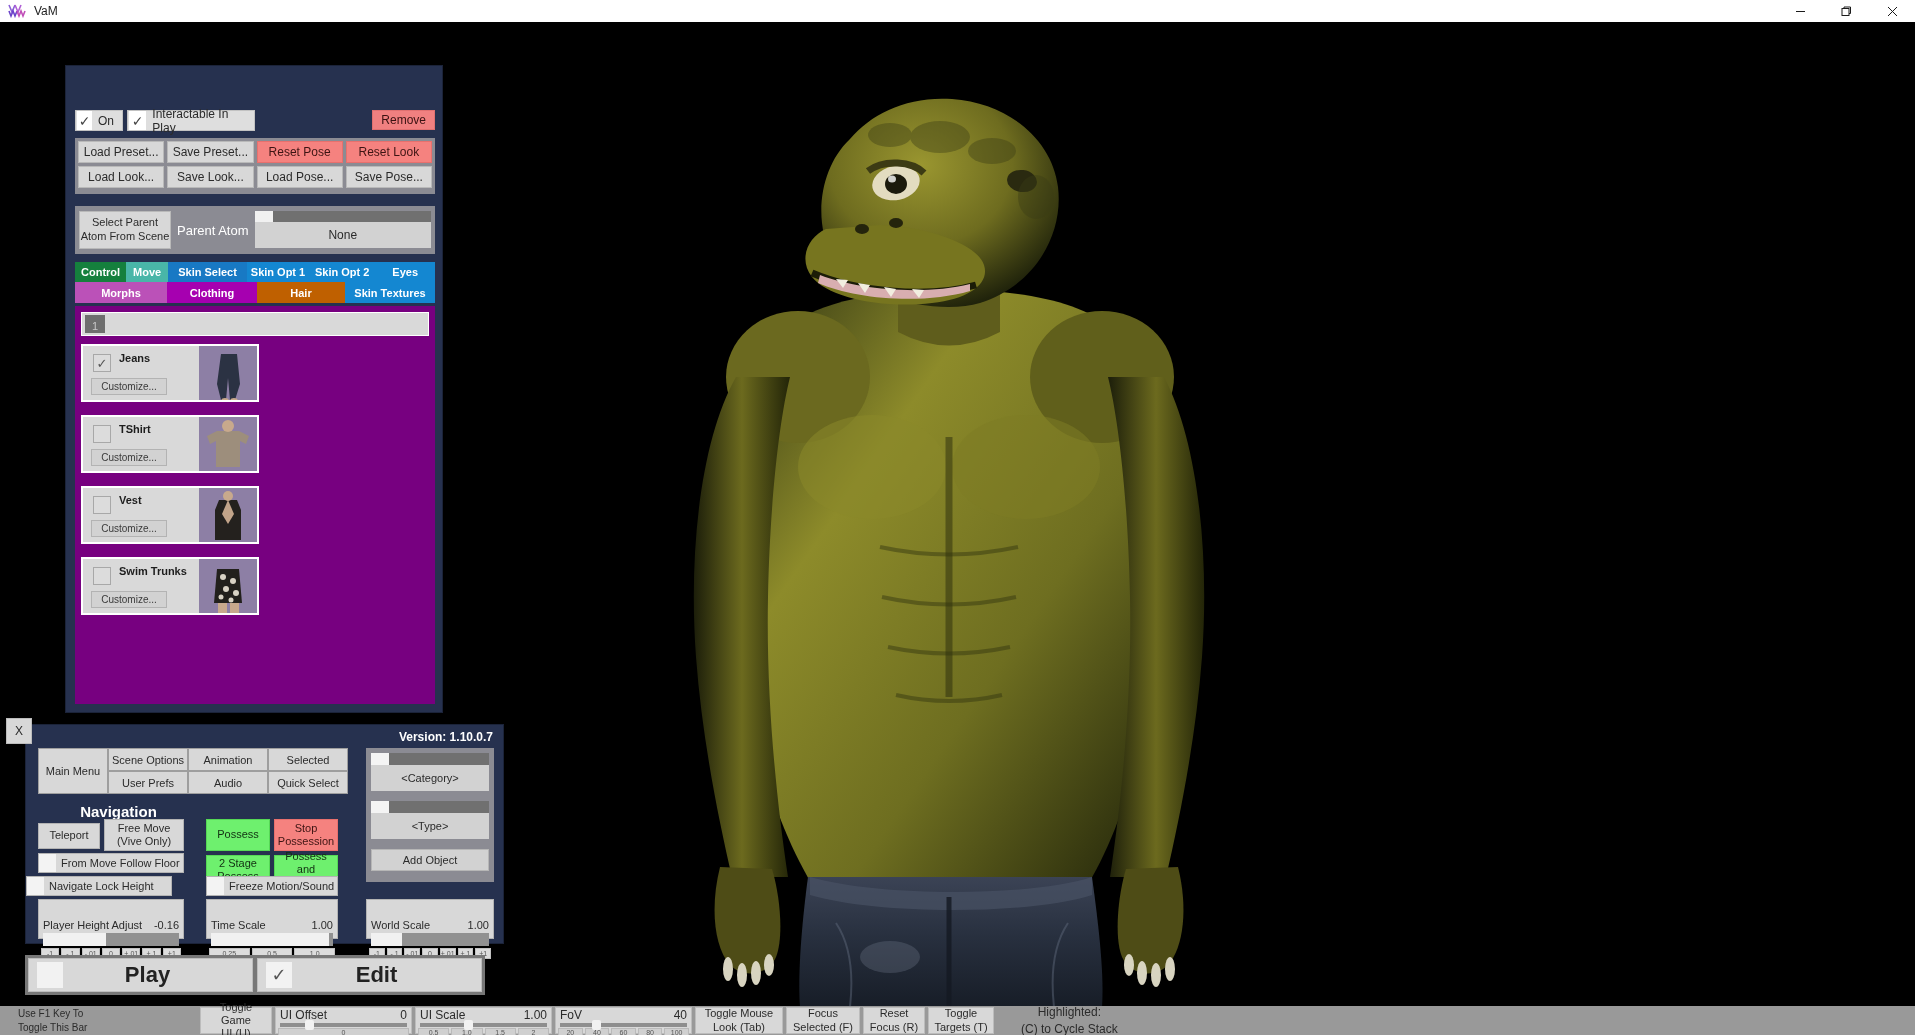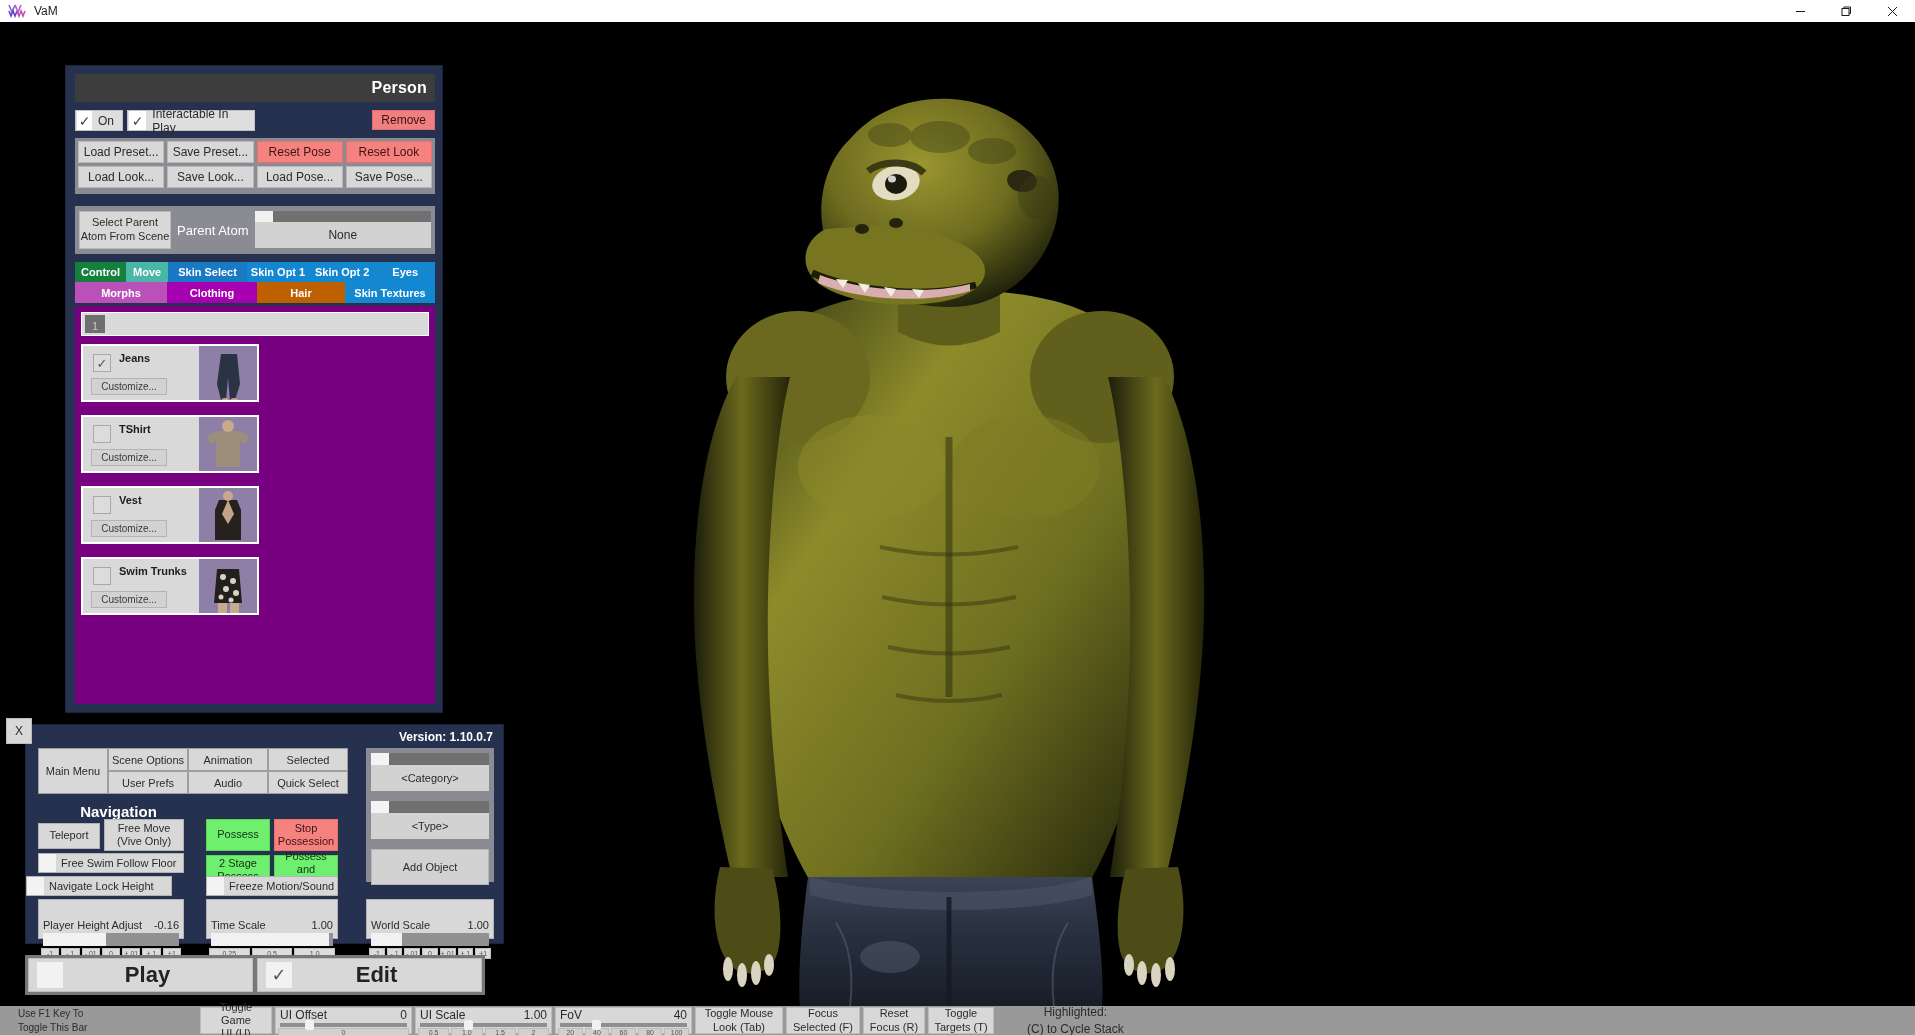--- a/index.html
+++ b/index.html
@@ -184,21 +184,21 @@
 
   .rightcol {
     position:absolute; left: 340px; top: 23px; width: 128px; height: 134px;
     background:#8b8b93; padding: 5px;
   }
   .rc-dd { position:relative; width:100%; height: 40px; margin-bottom: 8px; }
   .rc-track { position:absolute; left:0; top:0; width:100%; height:12px; background:#707070; }
   .rc-knob { position:absolute; left:0; top:0; width:18px; height:14px; background:#f4f4f4; }
   .rc-val { position:absolute; left:0; top:12px; width:100%; height:26px; background:#d2d2d2;
     font-size:11px; color:#2b2b2b; display:flex; align-items:center; justify-content:center; }
-  .rc-add { width:100%; height:36px; background:#d2d2d2; border:1px solid #b6b6b6;
+  .rc-add { width:100%; height:22px; background:#d2d2d2; border:1px solid #b6b6b6;
     font-size:11px; color:#2b2b2b; display:flex; align-items:center; justify-content:center; }
 
   
   .playbar {
     position:absolute; left: 25px; top: 955px; width: 460px; height: 40px;
     background:#777777; display:flex; padding: 3px; gap: 4px;
   }
   .pe-btn {
     flex:1; background:#d8d8d8; border:1px solid #bdbdbd; display:flex; align-items:center;
   }
@@ -217,21 +217,21 @@
     font-size: 11px; color:#2b2b2b; display:flex; flex-direction:column;
     align-items:center; justify-content:center; line-height: 1.2; text-align:center; padding: 0 5px;}
   .sb-slider { width: 137px; background:#d8d8d8; border:1px solid #bcbcbc; margin-right:3px; position:relative; }
   .sb-slider .sbs-head { display:flex; justify-content:space-between; font-size: 12px; color:#2b2b2b; padding: 0 4px; }
   .sb-slider .sbs-track { margin: 1px 4px; height: 4px; background:#8e8e8e; position:relative; }
   .sb-slider .sbs-knob { position:absolute; top:-3px; width:9px; height:10px; background:#f2f2f2; border-radius:2px;}
   .sb-slider .sbs-ticks { display:flex; gap:2px; padding: 0 2px; }
   .sb-slider .sbs-tick { flex:1; height: 9px; background:#d0d0d0; border:1px solid #bababa;
     font-size: 7px; color:#555; display:flex; align-items:center; justify-content:center;}
   .sb-highlight { font-size: 12px; color:#2b2b2b; display:flex; flex-direction:column;
-    justify-content:center; line-height:1.35; margin-left: 30px; text-align:center;}
+    justify-content:center; line-height:1.35; margin-left: 24px; text-align:center;}
 </style>
 </head>
 <body>
 
 <div id="root">
 
   <div class="titlebar">
     <div class="tb-logo">
       <svg width="18" height="14" viewBox="0 0 18 14">
         <path d="M1 1 L4 8 L7 1" stroke="#8a5fd6" stroke-width="1.6" fill="none"></path>
@@ -366,23 +366,20 @@
       <g stroke="#5b6578" stroke-width="2" opacity=".5" fill="none">
         <path d="M196 846 q20 30 14 84"></path>
           <path d="M428 846 q-20 30 -14 84"></path>
       </g>
       <ellipse cx="250" cy="880" rx="30" ry="16" fill="#6a7385" opacity=".35"></ellipse>
     </svg>
   </div>
 
   <div class="person-panel">
 
-    <div class="pp-titlebar">
-      <span class="pp-title">Person</span>
-    </div>
 
     <div class="pp-row-toggles">
       <div class="chk-btn" style="left:0; width:48px;">
         <span class="chk-box">✓</span>
         <span class="chk-lbl">On</span>
       </div>
       <div class="chk-btn" style="left:52px; width:128px;">
         <span class="chk-box">✓</span>
         <span class="chk-lbl">Interactable In Play</span>
       </div>
@@ -536,21 +533,21 @@
 
     <div class="nbtn" style="left:12px; top:98px; width:62px; height:26px;">
       <span>Teleport</span>
     </div>
     <div class="nbtn" style="left:78px; top:94px; width:80px; height:32px;">
       <span>Free Move</span>
       <span>(Vive Only)</span>
     </div>
     <div class="ntog" style="left:12px; top:128px; width:146px; height:20px;">
       <span class="tbox"></span>
-      <span>Free Swim Follow Floor</span>
+      <span>From Move Follow Floor</span>
     </div>
     <div class="ntog" style="left:0; top:151px; width:146px; height:20px;">
       <span class="tbox"></span>
       <span>Navigate Lock Height</span>
     </div>
 
     <div class="nbtn green" style="left:180px; top:94px; width:64px; height:32px;">
       <span>Possess</span>
     </div>
     <div class="nbtn red" style="left:248px; top:94px; width:64px; height:32px;">

